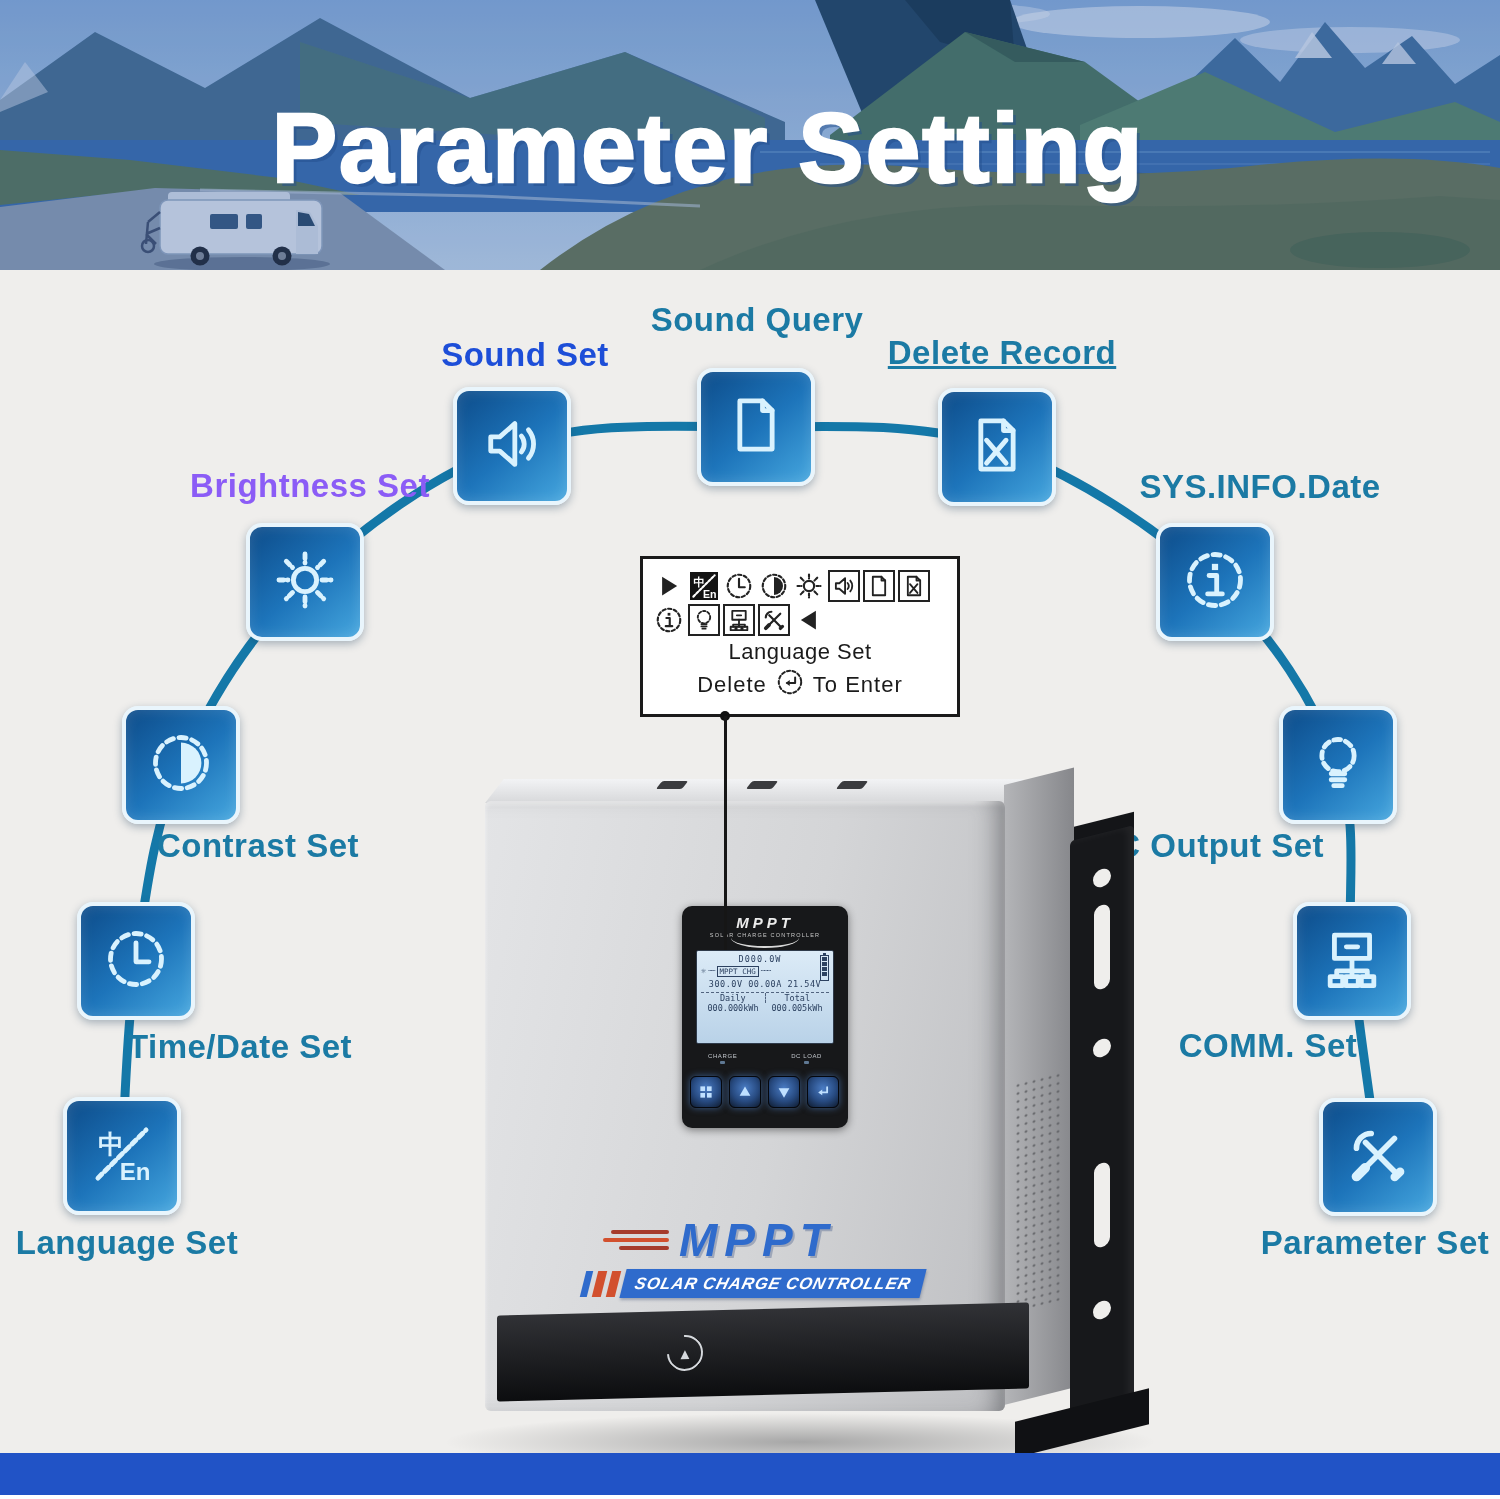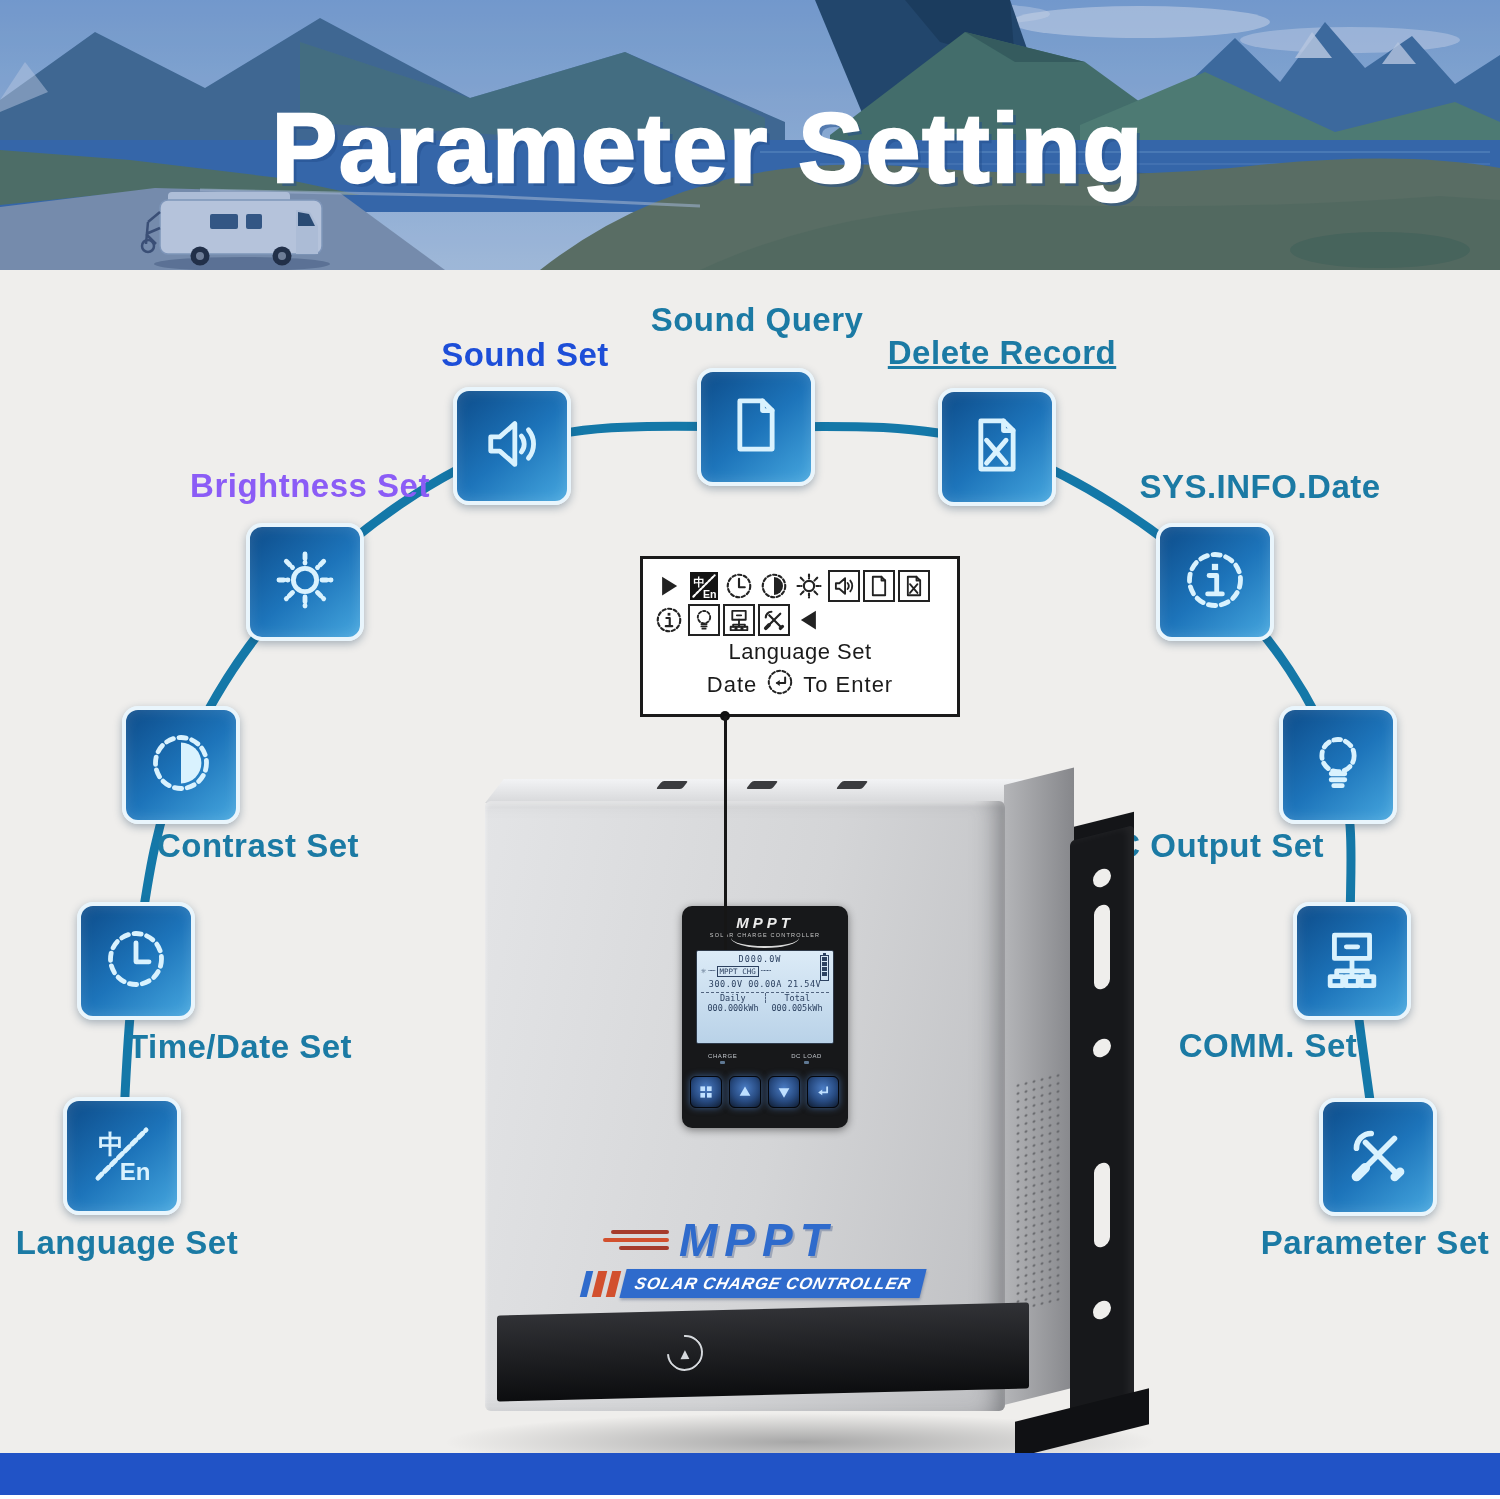--- a/index.html
+++ b/index.html
@@ -356,21 +356,21 @@
           </svg>
         </span>
         <span class="mi">
           <svg width="30" height="30" viewBox="0 0 24 24" fill="none" stroke="#222222" stroke-width="1.7" stroke-linecap="round" stroke-linejoin="round">
             <path d="M17.5 4.5 5.5 12 17.5 19.5z" fill="#222222" stroke="none"></path>
           </svg>
         </span>
       </div>
     <div class="co-title">Language Set</div>
     <div class="co-press">
-      <span>Date</span>
+      <span>Delete</span>
       <span id="enter-glyph"><svg width="28" height="28" viewBox="0 0 24 24" fill="none" stroke="#222222" stroke-width="1.7" stroke-linecap="round" stroke-linejoin="round">
             <circle cx="12" cy="12" r="9.6" stroke-dasharray="2.7 2"></circle>
             <path d="M16.4 8.2v4.6H9.6"></path>
             <path d="M11.8 10.2 8.2 12.8l3.6 2.6z" fill="#222222" stroke="none"></path>
           </svg></span>
       <span>To Enter</span>
     </div>
   </div>
   <div id="connector-dot"></div>
   <div id="connector-line"></div>

